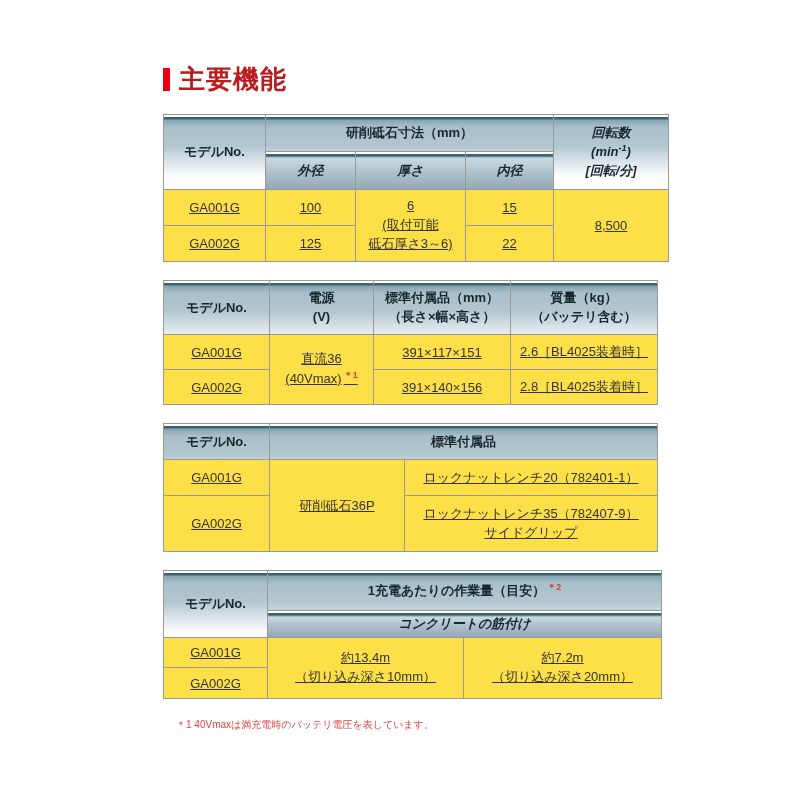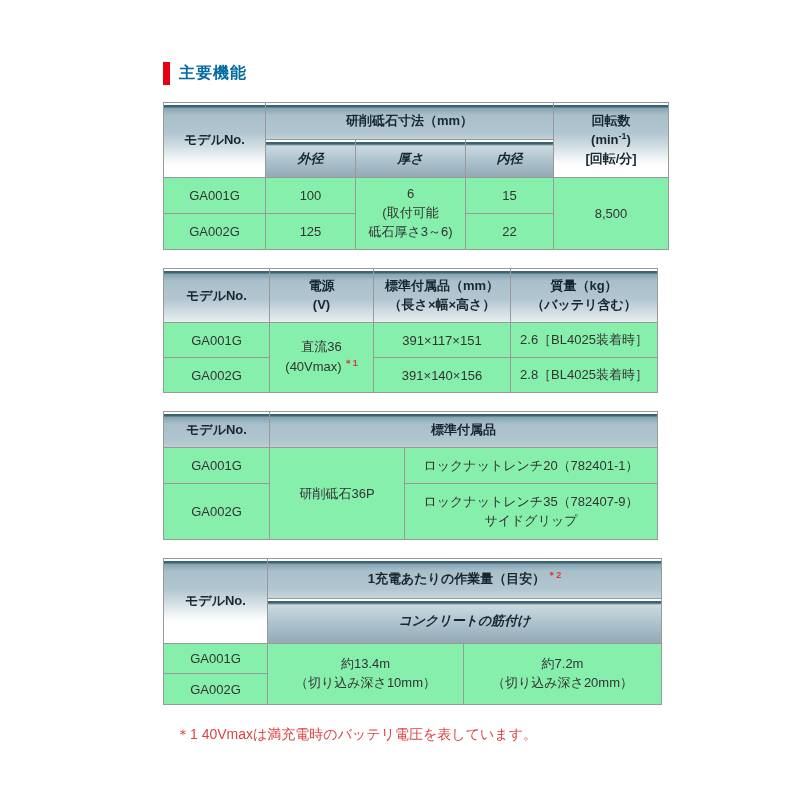--- a/index.html
+++ b/index.html
@@ -22,23 +22,23 @@
     align-items: center;
     margin: 0 0 17px 0;
   }
   .red-bar {
     width: 7px;
     height: 23px;
     background: #e60012;
     margin-right: 9px;
   }
   .heading-text {
-    font-size: 16px;
+    font-size: 26px;
     font-weight: bold;
-    color: #0369a1;
+    color: #b91c1c;
     letter-spacing: 1px;
   }
   
   table {
     border-collapse: collapse;
     table-layout: fixed;
     text-align: center;
     font-size: 13px;
     color: #333333;
     margin-bottom: 18px;
@@ -62,38 +62,38 @@
     margin-top: 20px;
   }
   th.sub {
     background-image: linear-gradient(180deg,
       #ffffff 0px, #ffffff 2px,
       #39616f 2px, #3c6573 4px,
       #cbdae0 6px, #adc2cd 55%,
       #92aab6 100%);
     font-style: italic;
   }
-  td { background: #86efac; }
+  td { background: #fde047; text-decoration: underline; }
   .ml { white-space: pre-line; line-height: 1.45; }
-  .line { line-height: 1.4; }
+  .line { line-height: 1.4; font-style: italic; }
   sup.red-sup {
     color: #d93a3a;
     font-weight: bold;
     font-size: 9px;
     vertical-align: super;
     margin-left: 2px;
   }
   sup.exp {
     font-size: 9px;
     vertical-align: super;
   }
   
   .footnotes {
     margin: 16px 0 0 13px;
-    font-size: 14px;
+    font-size: 10px;
     color: #dd4343;
     line-height: 1.65;
   }
   .footnote { display: block; }
 </style>
 </head>
 <body>
 
 <div class="content">
 
@@ -202,21 +202,21 @@
     <colgroup>
       <col style="width:104px">
         <col style="width:196px">
         <col style="width:198px">
     </colgroup>
     <tbody>
         <tr style="height:40px">
       <th rowspan="2">モデルNo.</th>
       <th colspan="2"><span>1充電あたりの作業量（目安）</span><sup class="red-sup">＊2</sup></th>
     </tr>
-    <tr style="height:45px">
+    <tr style="height:27px">
       <th colspan="2" class="sub">コンクリートの筋付け</th>
     </tr>
     <tr style="height:30px">
       <td>GA001G</td>
       <td rowspan="2" class="ml">約13.4m
 （切り込み深さ10mm）</td>
       <td rowspan="2" class="ml">約7.2m
 （切り込み深さ20mm）</td>
     </tr>
     <tr style="height:31px">

